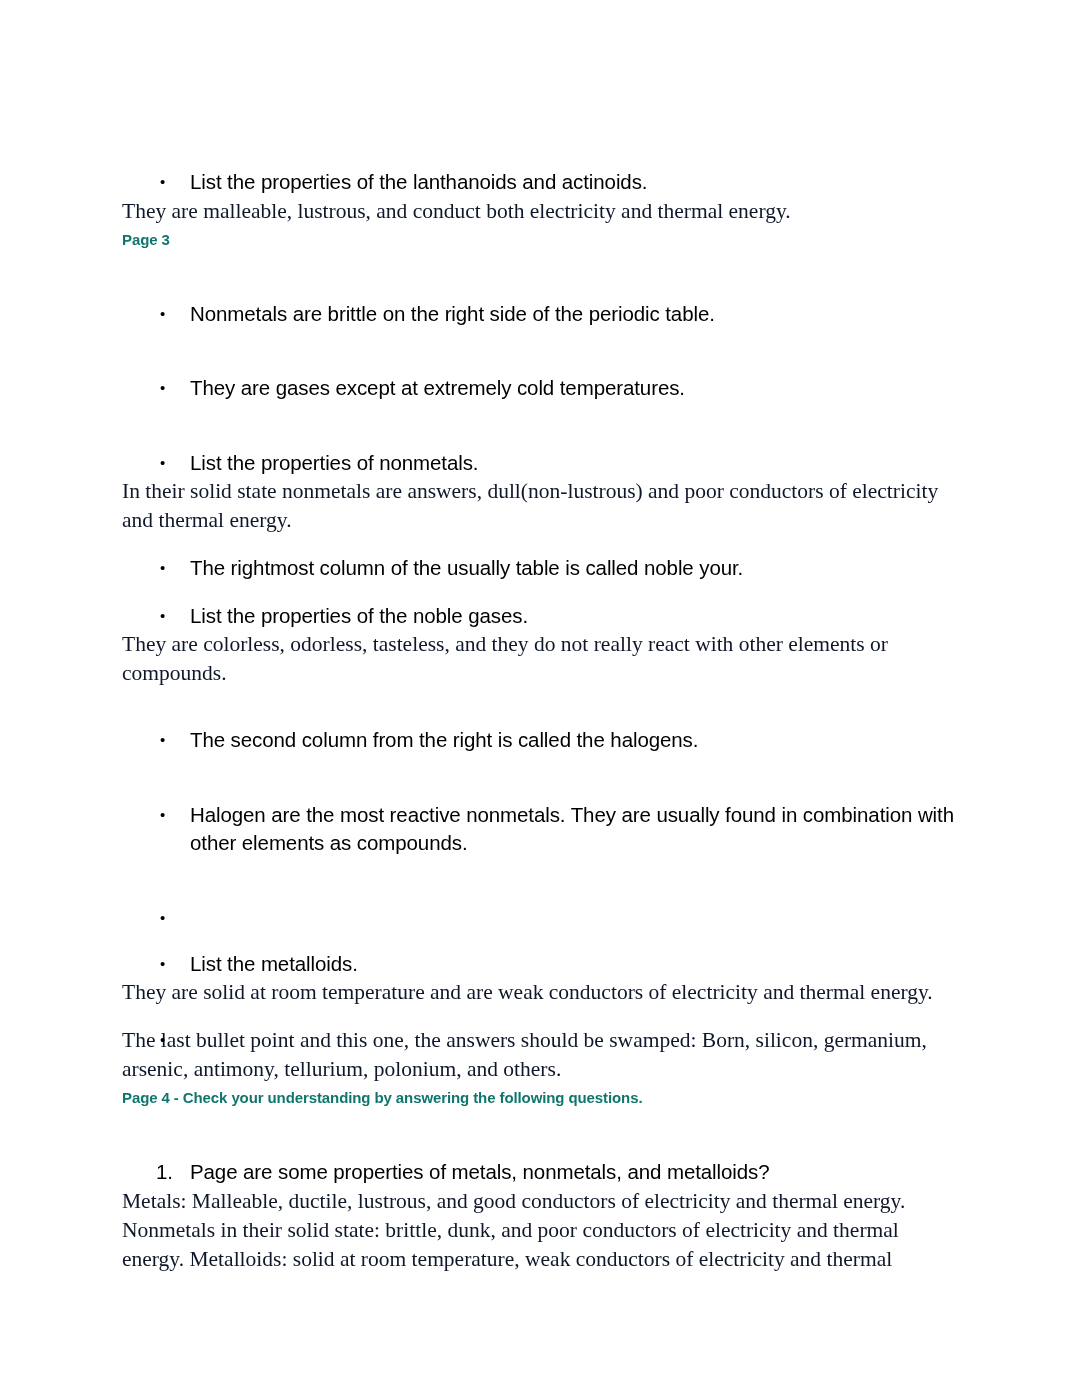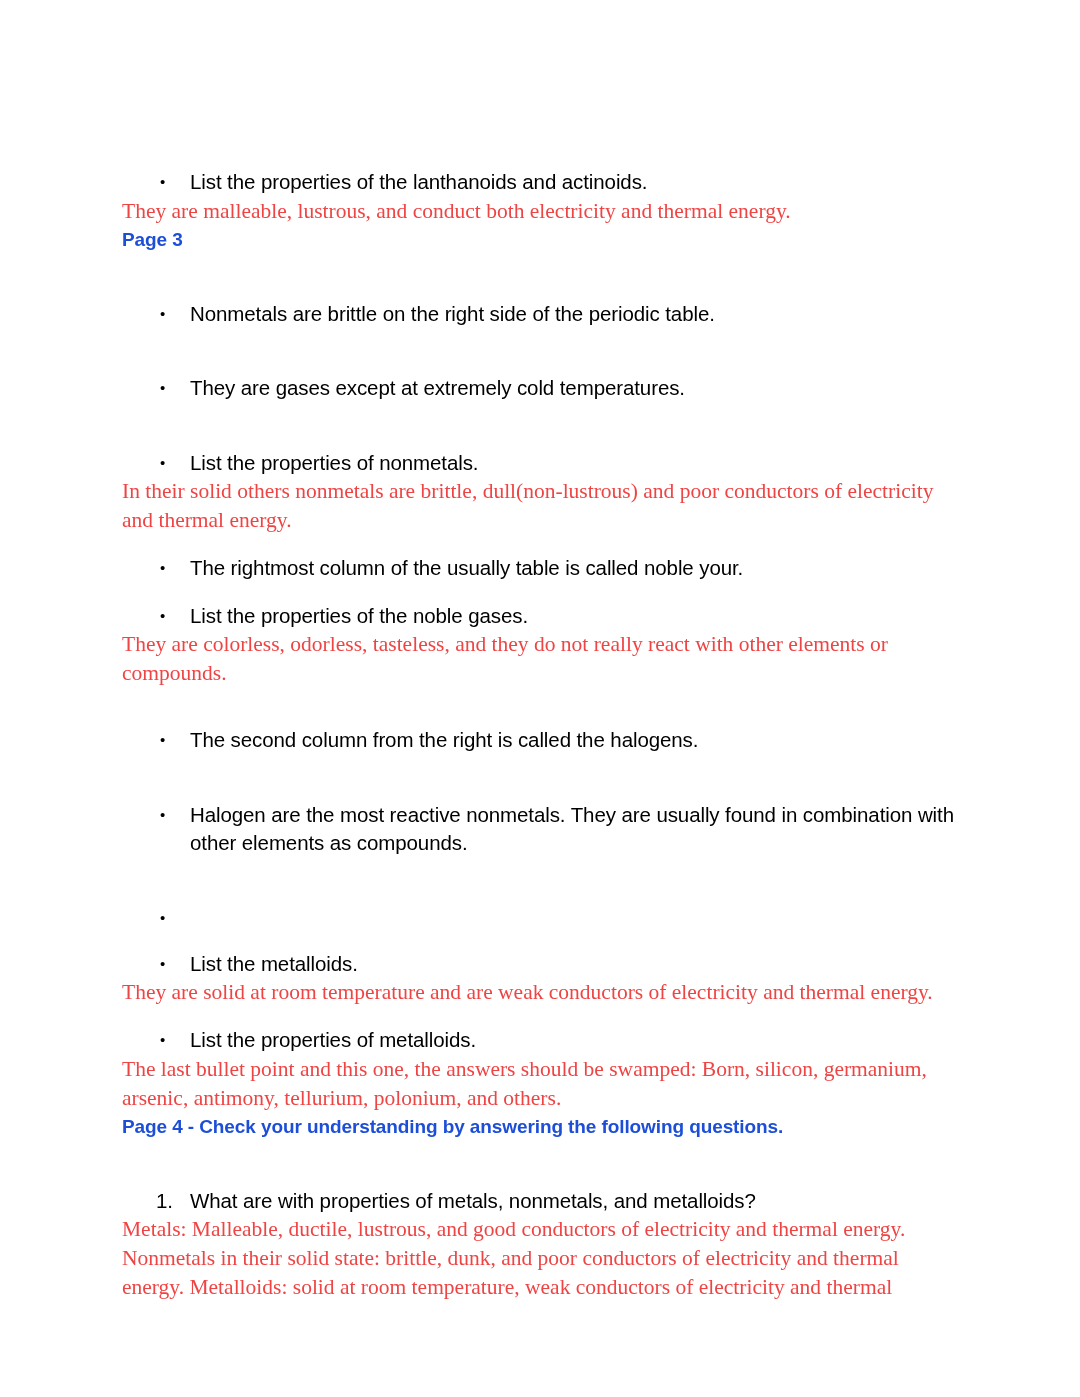--- a/index.html
+++ b/index.html
@@ -28,32 +28,32 @@
     left: 122px;
     top: 168px;
     width: 836px;
   }
 
   
   .answer {
     font-family: "Liberation Serif", "DejaVu Serif", serif;
     font-size: 21.5px;
     line-height: 29px;
-    color: #ef4444;
+    color: #0f172a;
     margin: 0;
     text-align: left;
   }
 
   
   .page-head {
     font-family: "Liberation Sans", "DejaVu Sans", sans-serif;
-    font-size: 19px;
+    font-size: 15px;
     font-weight: bold;
     line-height: 28px;
-    color: #1d4ed8;
+    color: #0f766e;
     margin: 0;
     letter-spacing: -0.1px;
   }
 
   
   .bullet-row {
     position: relative;
     padding-left: 68px;
     font-family: "Liberation Sans", "DejaVu Sans", sans-serif;
     font-size: 20.5px;
@@ -115,21 +115,21 @@
       <span><span>They are </span><b>gases</b><span> except at extremely cold temperatures.</span></span>
     </div>
 
     <div class="gap-lg"></div>
 
     <div class="bullet-row">
       <span class="marker dot">•</span>
       <span><span>List the properties of nonmetals.</span></span>
     </div>
 
-    <p class="answer">In their solid others nonmetals are brittle, dull(non-lustrous) and poor conductors of electricity and thermal energy.</p>
+    <p class="answer">In their solid state nonmetals are answers, dull(non-lustrous) and poor conductors of electricity and thermal energy.</p>
 
     <div class="gap-sm"></div>
 
     <div class="bullet-row">
       <span class="marker dot">•</span>
       <span><span>The rightmost column of the usually table is called </span><b>noble your</b><span>.</span></span>
     </div>
 
     <div class="gap-sm"></div>
 
@@ -166,30 +166,29 @@
       <span class="marker dot">•</span>
       <span><span>List the metalloids.</span></span>
     </div>
 
     <p class="answer">They are solid at room temperature and are weak conductors of electricity and thermal energy.</p>
 
     <div class="gap-sm"></div>
 
     <div class="bullet-row">
       <span class="marker dot">•</span>
-      <span><span>List the properties of metalloids.</span></span>
     </div>
 
     <p class="answer">The last bullet point and this one, the answers should be swamped: Born, silicon, germanium, arsenic, antimony, tellurium, polonium, and others.</p>
 
     <p class="page-head">Page 4 - Check your understanding by answering the following questions.</p>
 
     <div class="gap-lg"></div>
 
     <div class="bullet-row">
       <span class="marker num">1.</span>
-      <span><span>What are with properties of metals, nonmetals, and metalloids?</span></span>
+      <span><span>Page are some properties of metals, nonmetals, and metalloids?</span></span>
     </div>
 
     <p class="answer">Metals: Malleable, ductile, lustrous, and good conductors of electricity and thermal energy. Nonmetals in their solid state: brittle, dunk, and poor conductors of electricity and thermal energy. Metalloids: solid at room temperature, weak conductors of electricity and thermal</p>
 
   </div>
 </div>
 
 </body></html>

